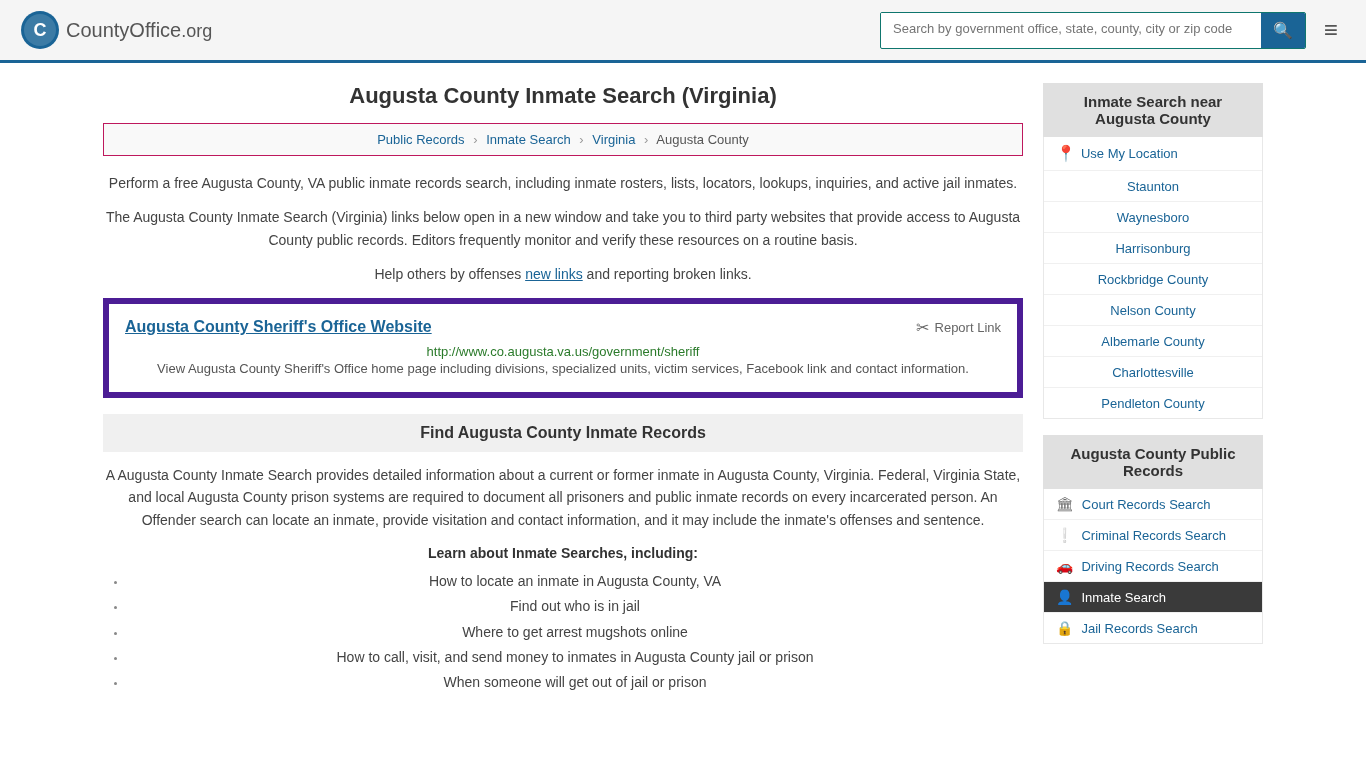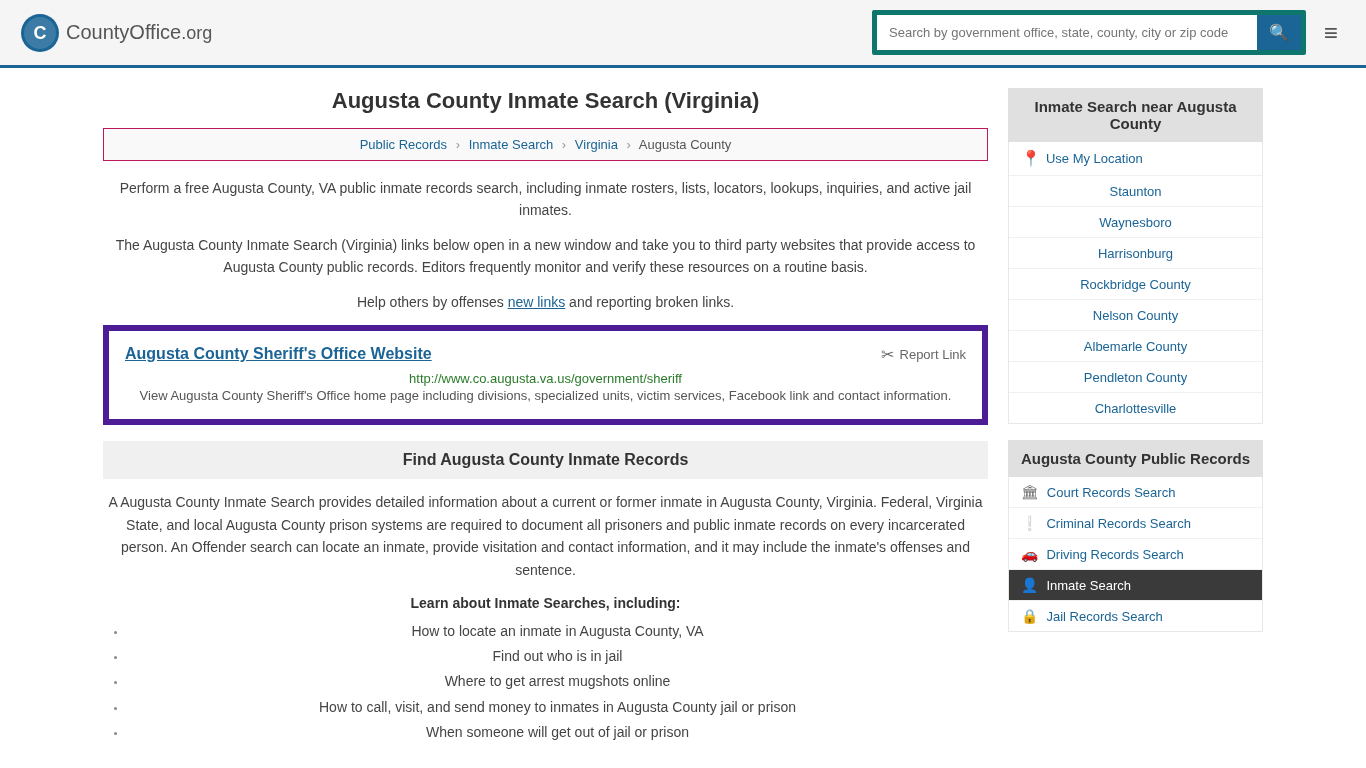--- a/index.html
+++ b/index.html
@@ -32,22 +32,22 @@
       color: #555;
       font-weight: normal;
     }
     .header-right {
       display: flex;
       align-items: center;
       gap: 10px;
     }
     .search-bar {
       display: flex;
-      align-items: center;
-      border: 5px solid #0f766e;
+      align-items: flex-start;
+      border: 1px solid #0f766e;
       background: #fff;
       border-radius: 2px;
       overflow: hidden;
     }
     .search-bar input {
       border: none;
       outline: none;
       padding: 8px 12px;
       width: 380px;
       font-size: 13px;
@@ -74,21 +74,21 @@
       margin: 0 auto;
       padding: 20px 20px;
       display: flex;
       gap: 20px;
       text-align: center;
     }
     .content {
       flex: 1;
     }
     .sidebar {
-      width: 255px;
+      width: 220px;
       flex-shrink: 0;
     }
 
     
     .page-title {
       font-size: 22px;
       font-weight: bold;
       color: #333;
       margin-bottom: 14px;
     }
@@ -342,22 +342,22 @@
       <li class="sidebar-use-location">
         <span class="location-dot">📍</span>
         <a href="#">Use My Location</a>
       </li>
       <li><a href="#">Staunton</a></li>
       <li><a href="#">Waynesboro</a></li>
       <li><a href="#">Harrisonburg</a></li>
       <li><a href="#">Rockbridge County</a></li>
       <li><a href="#">Nelson County</a></li>
       <li><a href="#">Albemarle County</a></li>
+      <li><a href="#">Charlottesville</a></li>
       <li><a href="#">Pendleton County</a></li>
-      <li><a href="#">Charlottesville</a></li>
     </ul>
 
     <div class="sidebar-section-title">Augusta County Public Records</div>
     <ul class="sidebar-pr-links">
       <li>
         <span class="pr-icon">🏛</span>
         <a href="#">Court Records Search</a>
       </li>
       <li>
         <span class="pr-icon">❕</span>

